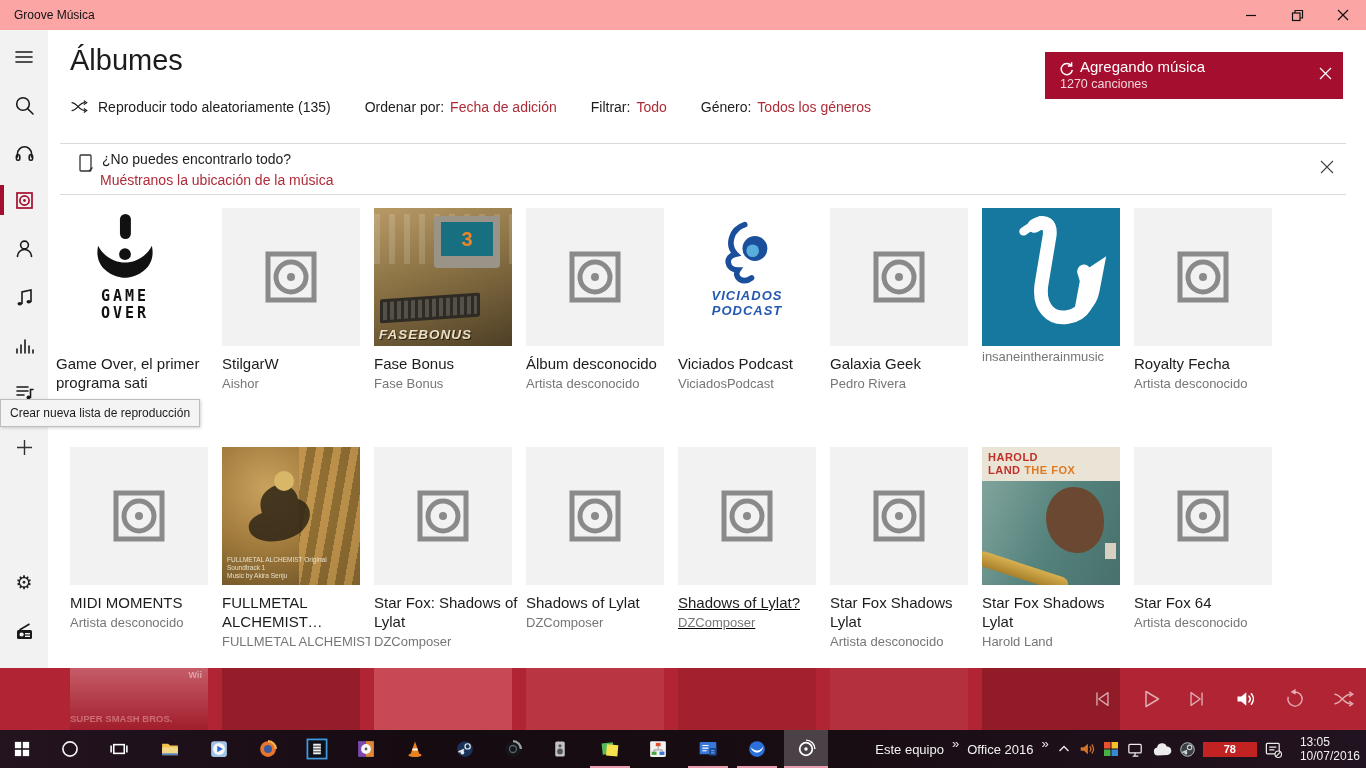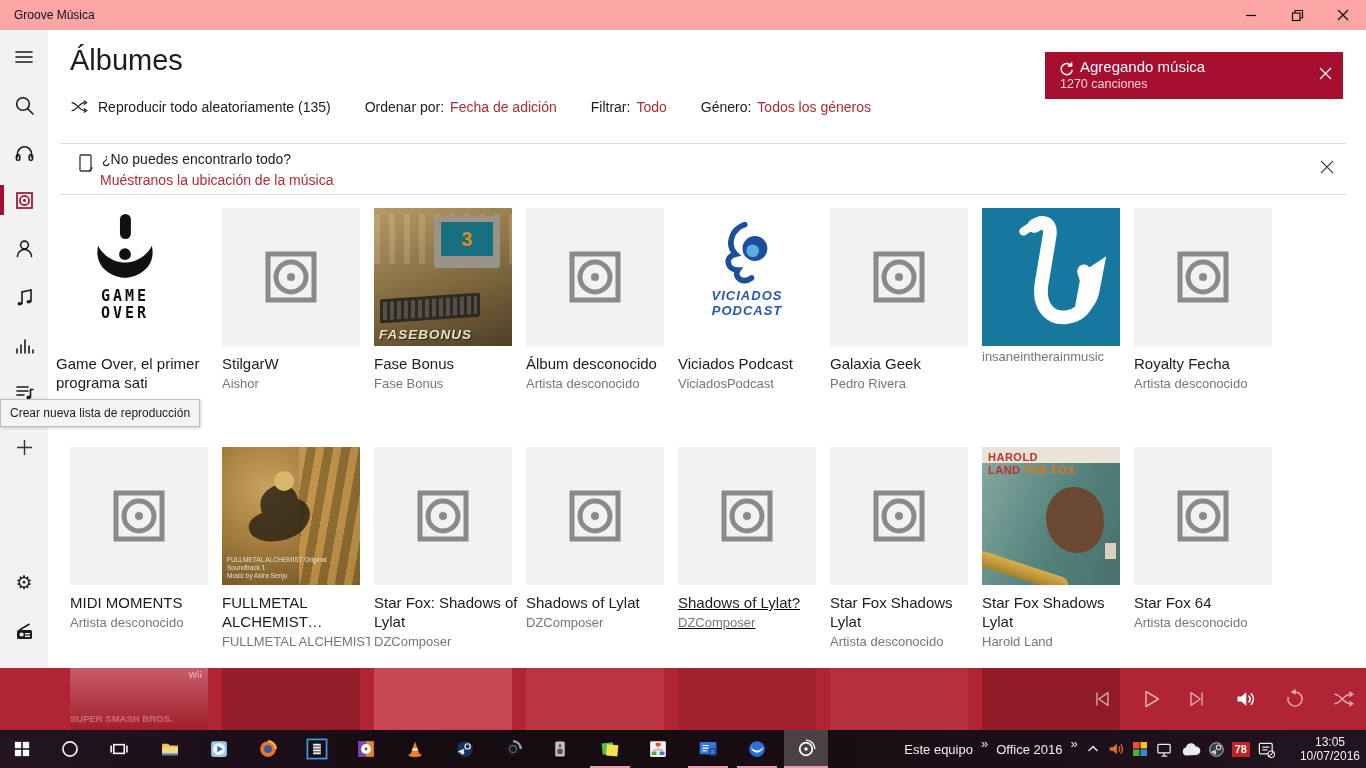--- a/index.html
+++ b/index.html
@@ -65,21 +65,21 @@
   .vi-text{font-weight:bold;font-style:italic;font-size:13px;letter-spacing:1px;color:#2458b0;line-height:15px}
   
   .sax{position:absolute;inset:0}
   
   .fma{position:absolute;inset:0;background:radial-gradient(circle at 32% 30%,#caa25e 0%,#a07a3c 45%,#5c441f 100%)}
   .fma-cur{position:absolute;right:0;top:0;width:44%;height:100%;opacity:.75;
     background:repeating-linear-gradient(100deg,#c89a50 0 8px,#8a6a30 8px 17px)}
   .fma-cap{position:absolute;left:5px;bottom:5px;font-size:6.5px;color:#e8e0c8;line-height:8px}
   
   .ha{position:absolute;inset:0;background:linear-gradient(115deg,#88aaa2 0%,#54827c 55%,#48706c 100%)}
-  .ha-top{position:absolute;left:0;top:0;width:138px;height:16px;background:#eae4d6}
+  .ha-top{position:absolute;left:0;top:0;width:138px;height:34px;background:#eae4d6}
   .ha-t1{position:absolute;left:6px;top:4px;font-weight:bold;font-size:11px;color:#c03028;line-height:12px;letter-spacing:.5px}
   .ha-t2{position:absolute;left:6px;top:17px;font-weight:bold;font-size:11px;color:#c03028;letter-spacing:.5px}
   .ha-t3{color:#e07820}
   .ha-head{position:absolute;right:16px;top:40px;width:58px;height:66px;background:#6b4832;border-radius:48% 52% 46% 54%}
   .ha-sax{position:absolute;left:-8px;bottom:6px;width:96px;height:15px;border-radius:8px;
     background:linear-gradient(#d8b050,#a8802c);transform:rotate(18deg)}
   .ha-lab{position:absolute;right:4px;bottom:26px;width:11px;height:16px;background:#d8d0c0}
   
   .tooltip{position:absolute;left:0;top:399px;height:26px;background:#f4f4f4;border:1px solid #bdbdbd;
     font-size:12px;color:#1b1b1b;display:flex;align-items:center;padding:0 9px;z-index:40;
@@ -90,22 +90,22 @@
   .ghost-txt{position:absolute;width:100%;font-weight:bold}
   .pc{position:absolute;top:31px;transform:translate(-50%,-50%);cursor:pointer}
   
   .taskbar{position:absolute;left:0;top:730px;width:1366px;height:38px;z-index:60;
     background:linear-gradient(90deg,#231420 0%,#170b12 30%,#190d14 62%,#221320 100%)}
   .tb-ic{position:absolute;top:19px;transform:translate(-50%,-50%);cursor:pointer}
   .run-line{position:absolute;bottom:0;height:2px;background:#e89cae}
   .tb-active-bg{position:absolute;top:0;height:38px;background:rgba(255,255,255,.22)}
   .tray{position:absolute;right:6px;top:0;height:38px;display:flex;align-items:center;gap:7px;color:#f2f2f2;font-size:13px}
   .chev{font-size:13px;transform:translateY(-6px);margin:0 1px;color:#e8e8e8}
-  .clock{text-align:center;font-size:12px;line-height:14px;margin-left:17px;color:#f2f2f2}
-  .badge{color:#fff;font-size:11px;font-weight:bold;padding:1px 3px;line-height:13px}
+  .clock{text-align:left;font-size:12px;line-height:14px;margin-left:10px;color:#f2f2f2}
+  .badge{color:#fff;font-size:11px;font-weight:bold;padding:1px 21px;line-height:13px}
 </style>
 </head>
 <body>
 
 <div class="titlebar">
   <span class="app-title">Groove Música</span>
   <div class="win-controls">
     <div class="win-btn">
       <svg width="12" height="12" viewBox="0 0 12 12">
           <path d="M1 6.5h10" stroke="#111" stroke-width="1.2"></path>

